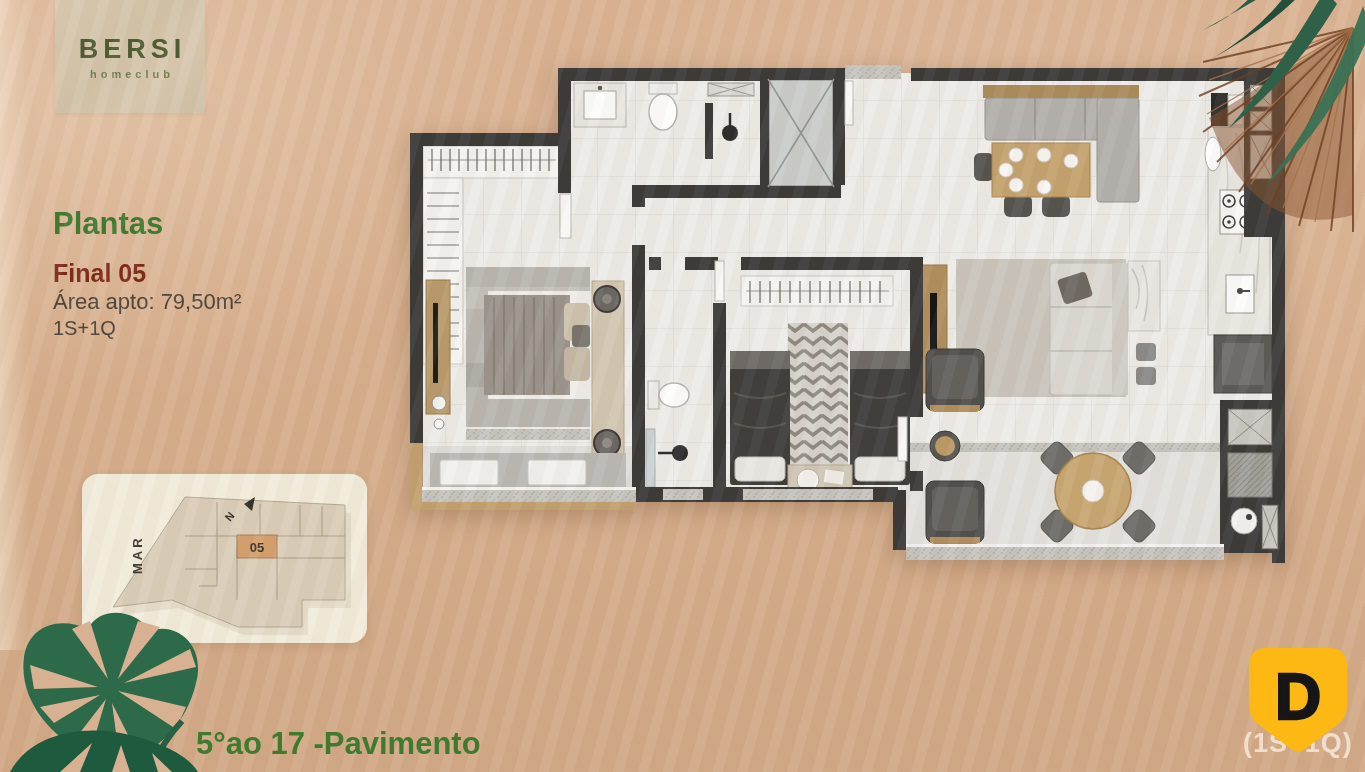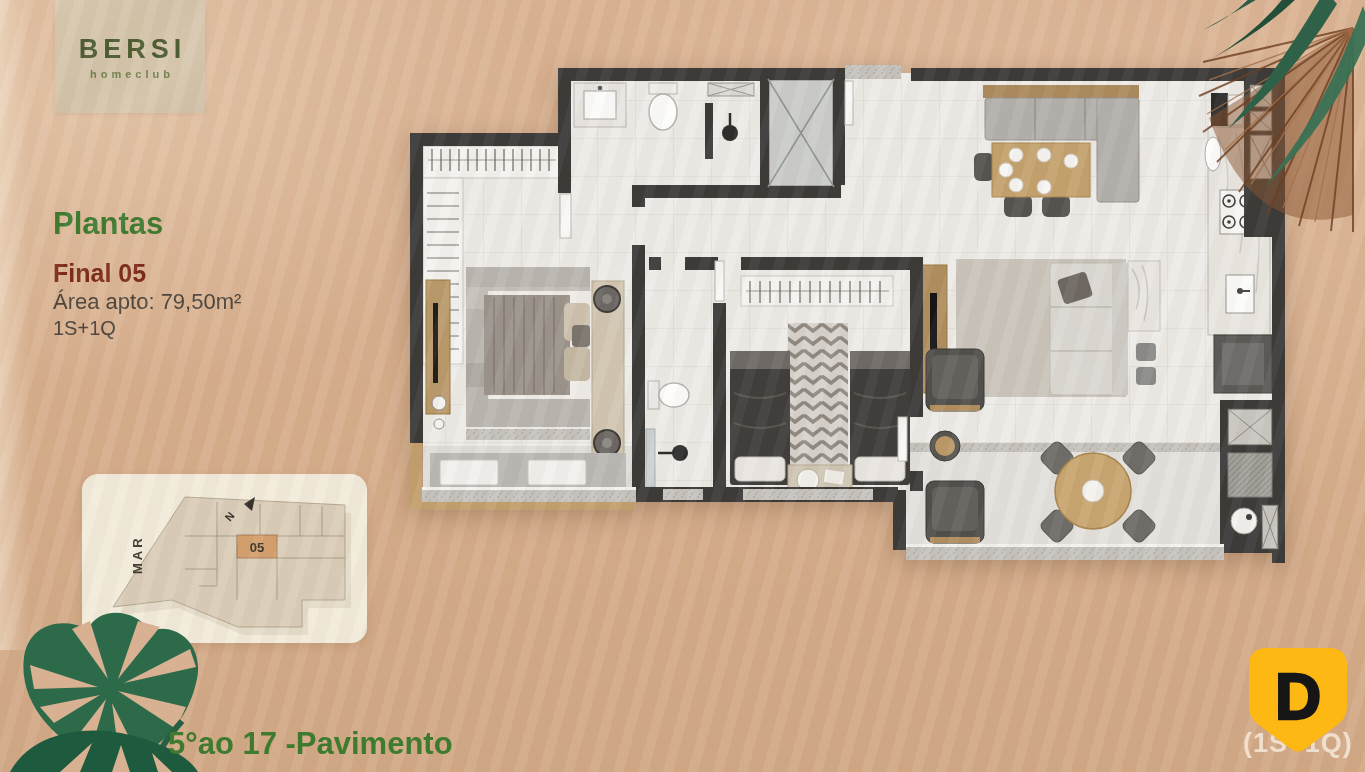--- a/index.html
+++ b/index.html
@@ -25,21 +25,21 @@
 
   .heading{position:absolute;left:53px;top:206px;font-size:31px;font-weight:700;color:#3e7b2f;}
   .final{position:absolute;left:53px;top:259px;font-size:25px;font-weight:700;color:#7c2a1a;}
   .area{position:absolute;left:53px;top:289px;font-size:22px;font-weight:500;color:#4c443c;}
   .config{position:absolute;left:53px;top:317px;font-size:20px;font-weight:500;color:#4c443c;}
 
   .minimap{position:absolute;left:82px;top:474px;width:285px;height:169px;
       background:#f2ebdb;border-radius:16px;box-shadow:0 3px 9px rgba(90,60,30,.14);}
   .minimap svg{position:absolute;inset:0;}
 
-  .floors-label{position:absolute;left:168px;top:726px;font-size:31px;font-weight:700;color:#3e7b2f;z-index:6;}
+  .floors-label{position:absolute;left:196px;top:726px;font-size:31px;font-weight:700;color:#3e7b2f;z-index:6;}
   .watermark{position:absolute;left:1243px;top:728px;font-size:27px;font-weight:600;
       color:rgba(246,232,216,.85);z-index:2;letter-spacing:1px;}
   .badge{position:absolute;left:1247px;top:646px;width:102px;height:110px;z-index:3;}
 
   .floorplan{position:absolute;left:408px;top:63px;width:880px;height:502px;
       filter:drop-shadow(0 6px 12px rgba(80,50,25,.28));}
   .leaf-bl{position:absolute;left:0;top:595px;width:230px;height:177px;z-index:5;}
   .leaf-tr{position:absolute;left:1195px;top:0;width:170px;height:280px;z-index:5;}
 </style>
 </head>

